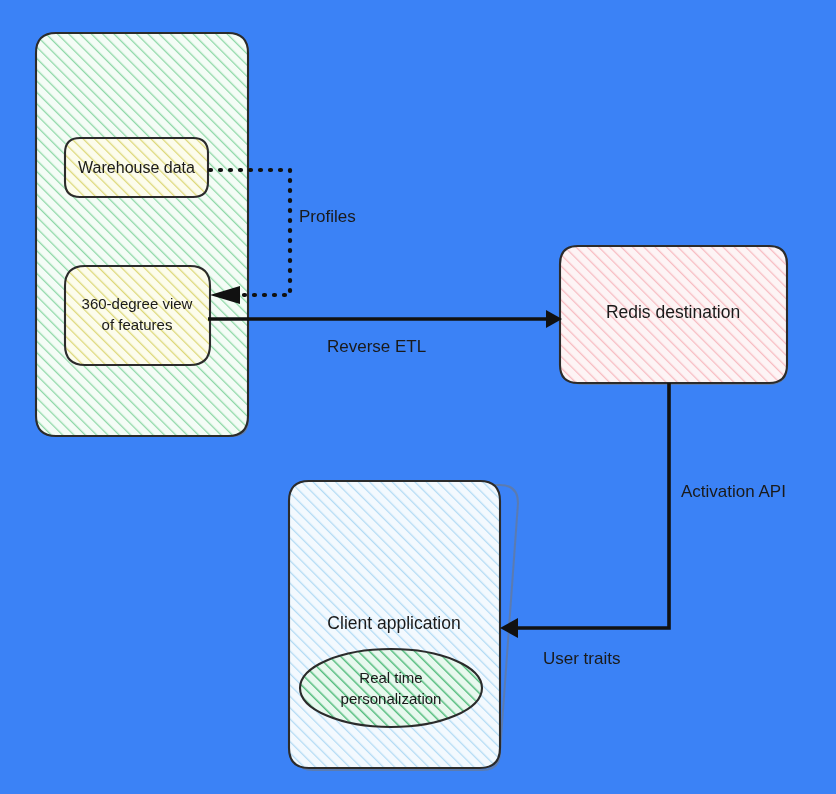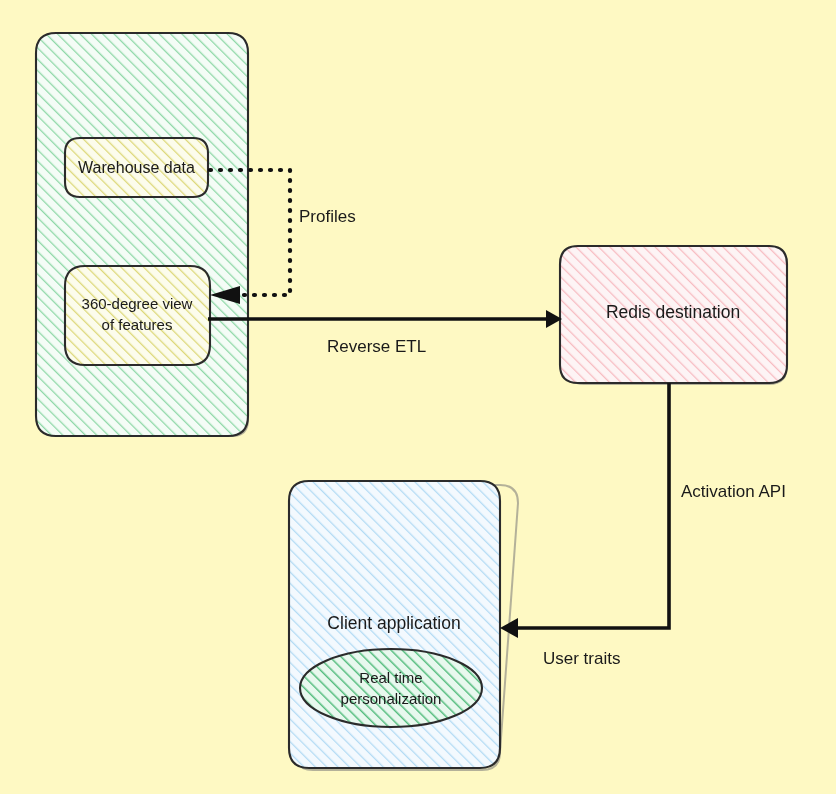--- a/index.html
+++ b/index.html
@@ -11,21 +11,21 @@
   body {
     width: 836px;
     height: 794px;
     font-family: "Liberation Sans", sans-serif;
     overflow: hidden;
   }
   #diagram-root {
     position: relative;
     width: 836px;
     height: 794px;
-    background: #fef9c3;
+    background: #3b82f6;
     text-decoration: underline;
   }
   svg#diagram-svg {
     position: absolute;
     top: 0;
     left: 0;
     width: 836px;
     height: 794px;
   }
   .node-label {

